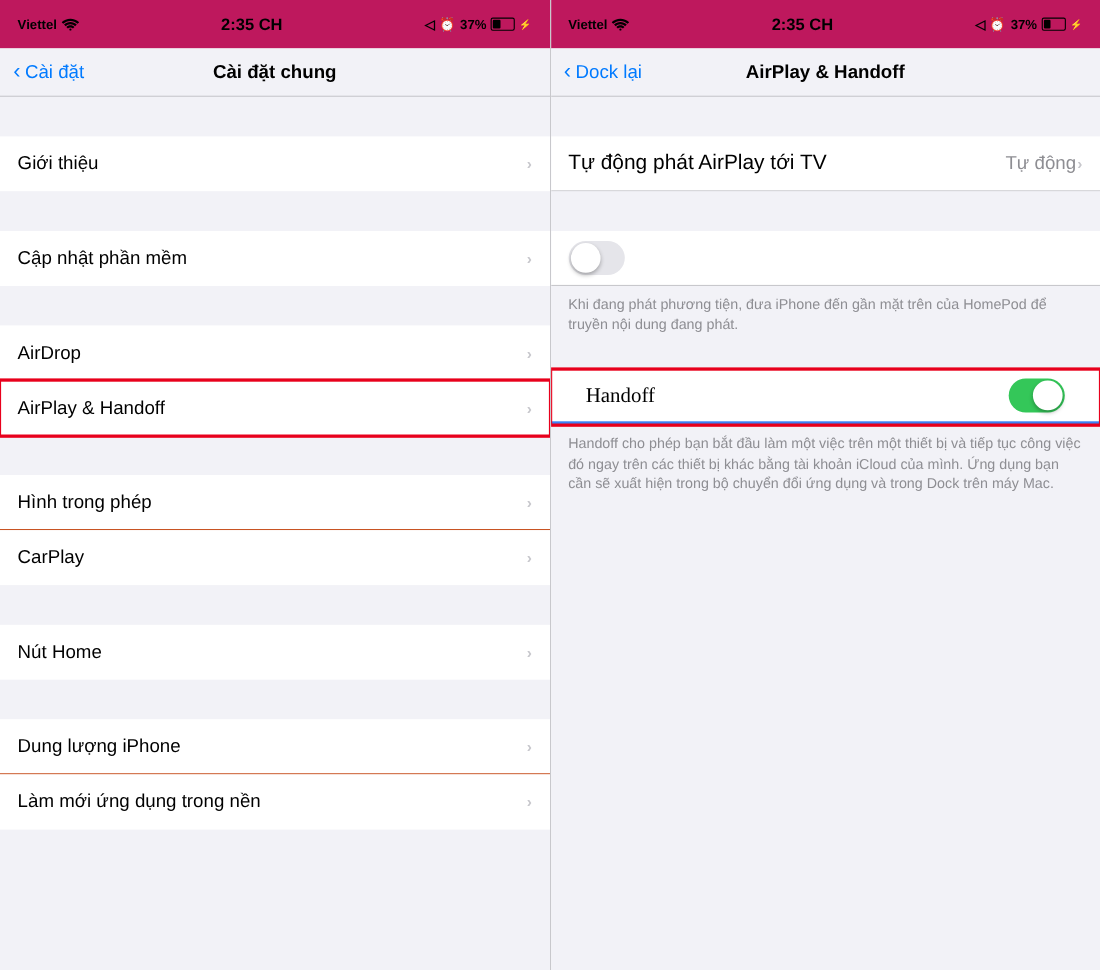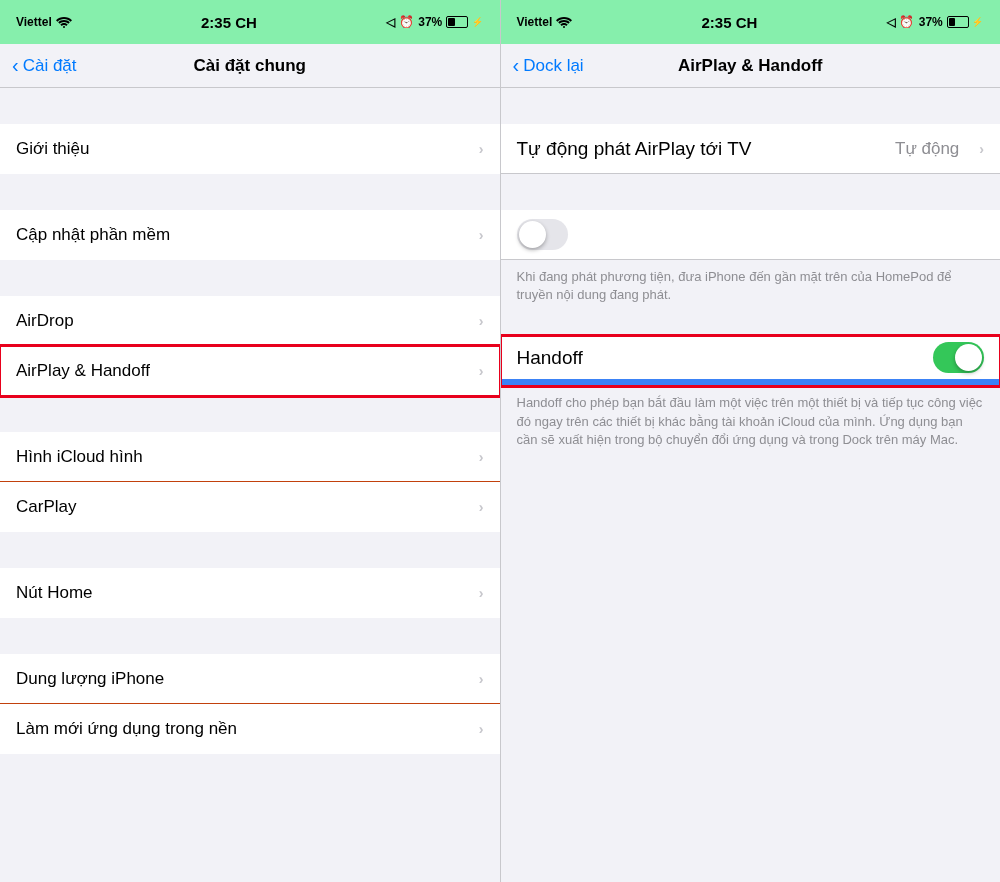--- a/index.html
+++ b/index.html
@@ -17,21 +17,21 @@
       width: 500px;
       height: 882px;
       background: #f2f2f7;
       display: flex;
       flex-direction: column;
       overflow: hidden;
     }
 
     
     .status-bar {
-      background: #86efac;
+      background: #be185d;
       height: 44px;
       display: flex;
       align-items: center;
       justify-content: space-between;
       padding: 0 16px;
       font-size: 12px;
       font-weight: 600;
     }
     .status-left { display: flex; align-items: center; gap: 4px; font-size: 12px; font-weight: 600; }
     .status-center { font-size: 15px; font-weight: 600; }
@@ -125,21 +125,21 @@
     .content-row {
       background: #fff;
       border-bottom: 1px solid #c8c8cc;
       display: flex;
       align-items: center;
       justify-content: space-between;
       padding: 0 16px;
       min-height: 50px;
     }
     .content-row-label { font-size: 19px; color: #000; }
-    .content-row-value { color: #8e8e93; font-size: 17px; display: flex; align-items: center; gap: 20px; }
+    .content-row-value { color: #8e8e93; font-size: 17px; display: flex; align-items: center; gap: 1px; }
 
     .description-text {
       padding: 8px 16px 12px 16px;
       font-size: 13px;
       color: #8e8e93;
       line-height: 1.4;
       background: #f2f2f7;
     }
 
     
@@ -161,30 +161,31 @@
       border-radius: 50%;
       background: #fff;
       box-shadow: 0 2px 4px rgba(0,0,0,0.3);
       transition: left 0.2s;
     }
     .toggle.on .toggle-knob { left: 22px; }
     .toggle.off .toggle-knob { left: 2px; }
 
     .handoff-row {
       background: #fff;
-      border-bottom: 7px solid #3b82f6;
+      border-bottom: 3px solid #3b82f6;
       display: flex;
       align-items: center;
       justify-content: space-between;
-      padding: 0 16px;
+      padding: 0 32px;
       min-height: 50px;
       outline: 3px solid #e8001c;
       outline-offset: -1px;
       position: relative;
       z-index: 10;
+      font-family: Liberation Serif, serif;
     }
 
     
     .panel-divider {
       width: 1px;
       background: #c8c8cc;
       height: 882px;
     }
     .battery-body {
       width: 22px;
@@ -271,21 +272,21 @@
         <span class="row-label">AirPlay &amp; Handoff</span>
         <div class="row-right">
           <span class="chevron-right">›</span>
         </div>
       </div>
     </div>
 
     <div class="section-gap"></div>
     <div class="content-section">
       <div class="settings-row">
-        <span class="row-label">Hình iCloud hình</span>
+        <span class="row-label">Hình trong phép</span>
         <div class="row-right">
           <span class="chevron-right">›</span>
         </div>
       </div>
       <div class="settings-row">
         <span class="row-label">CarPlay</span>
         <div class="row-right">
           <span class="chevron-right">›</span>
         </div>
       </div>

